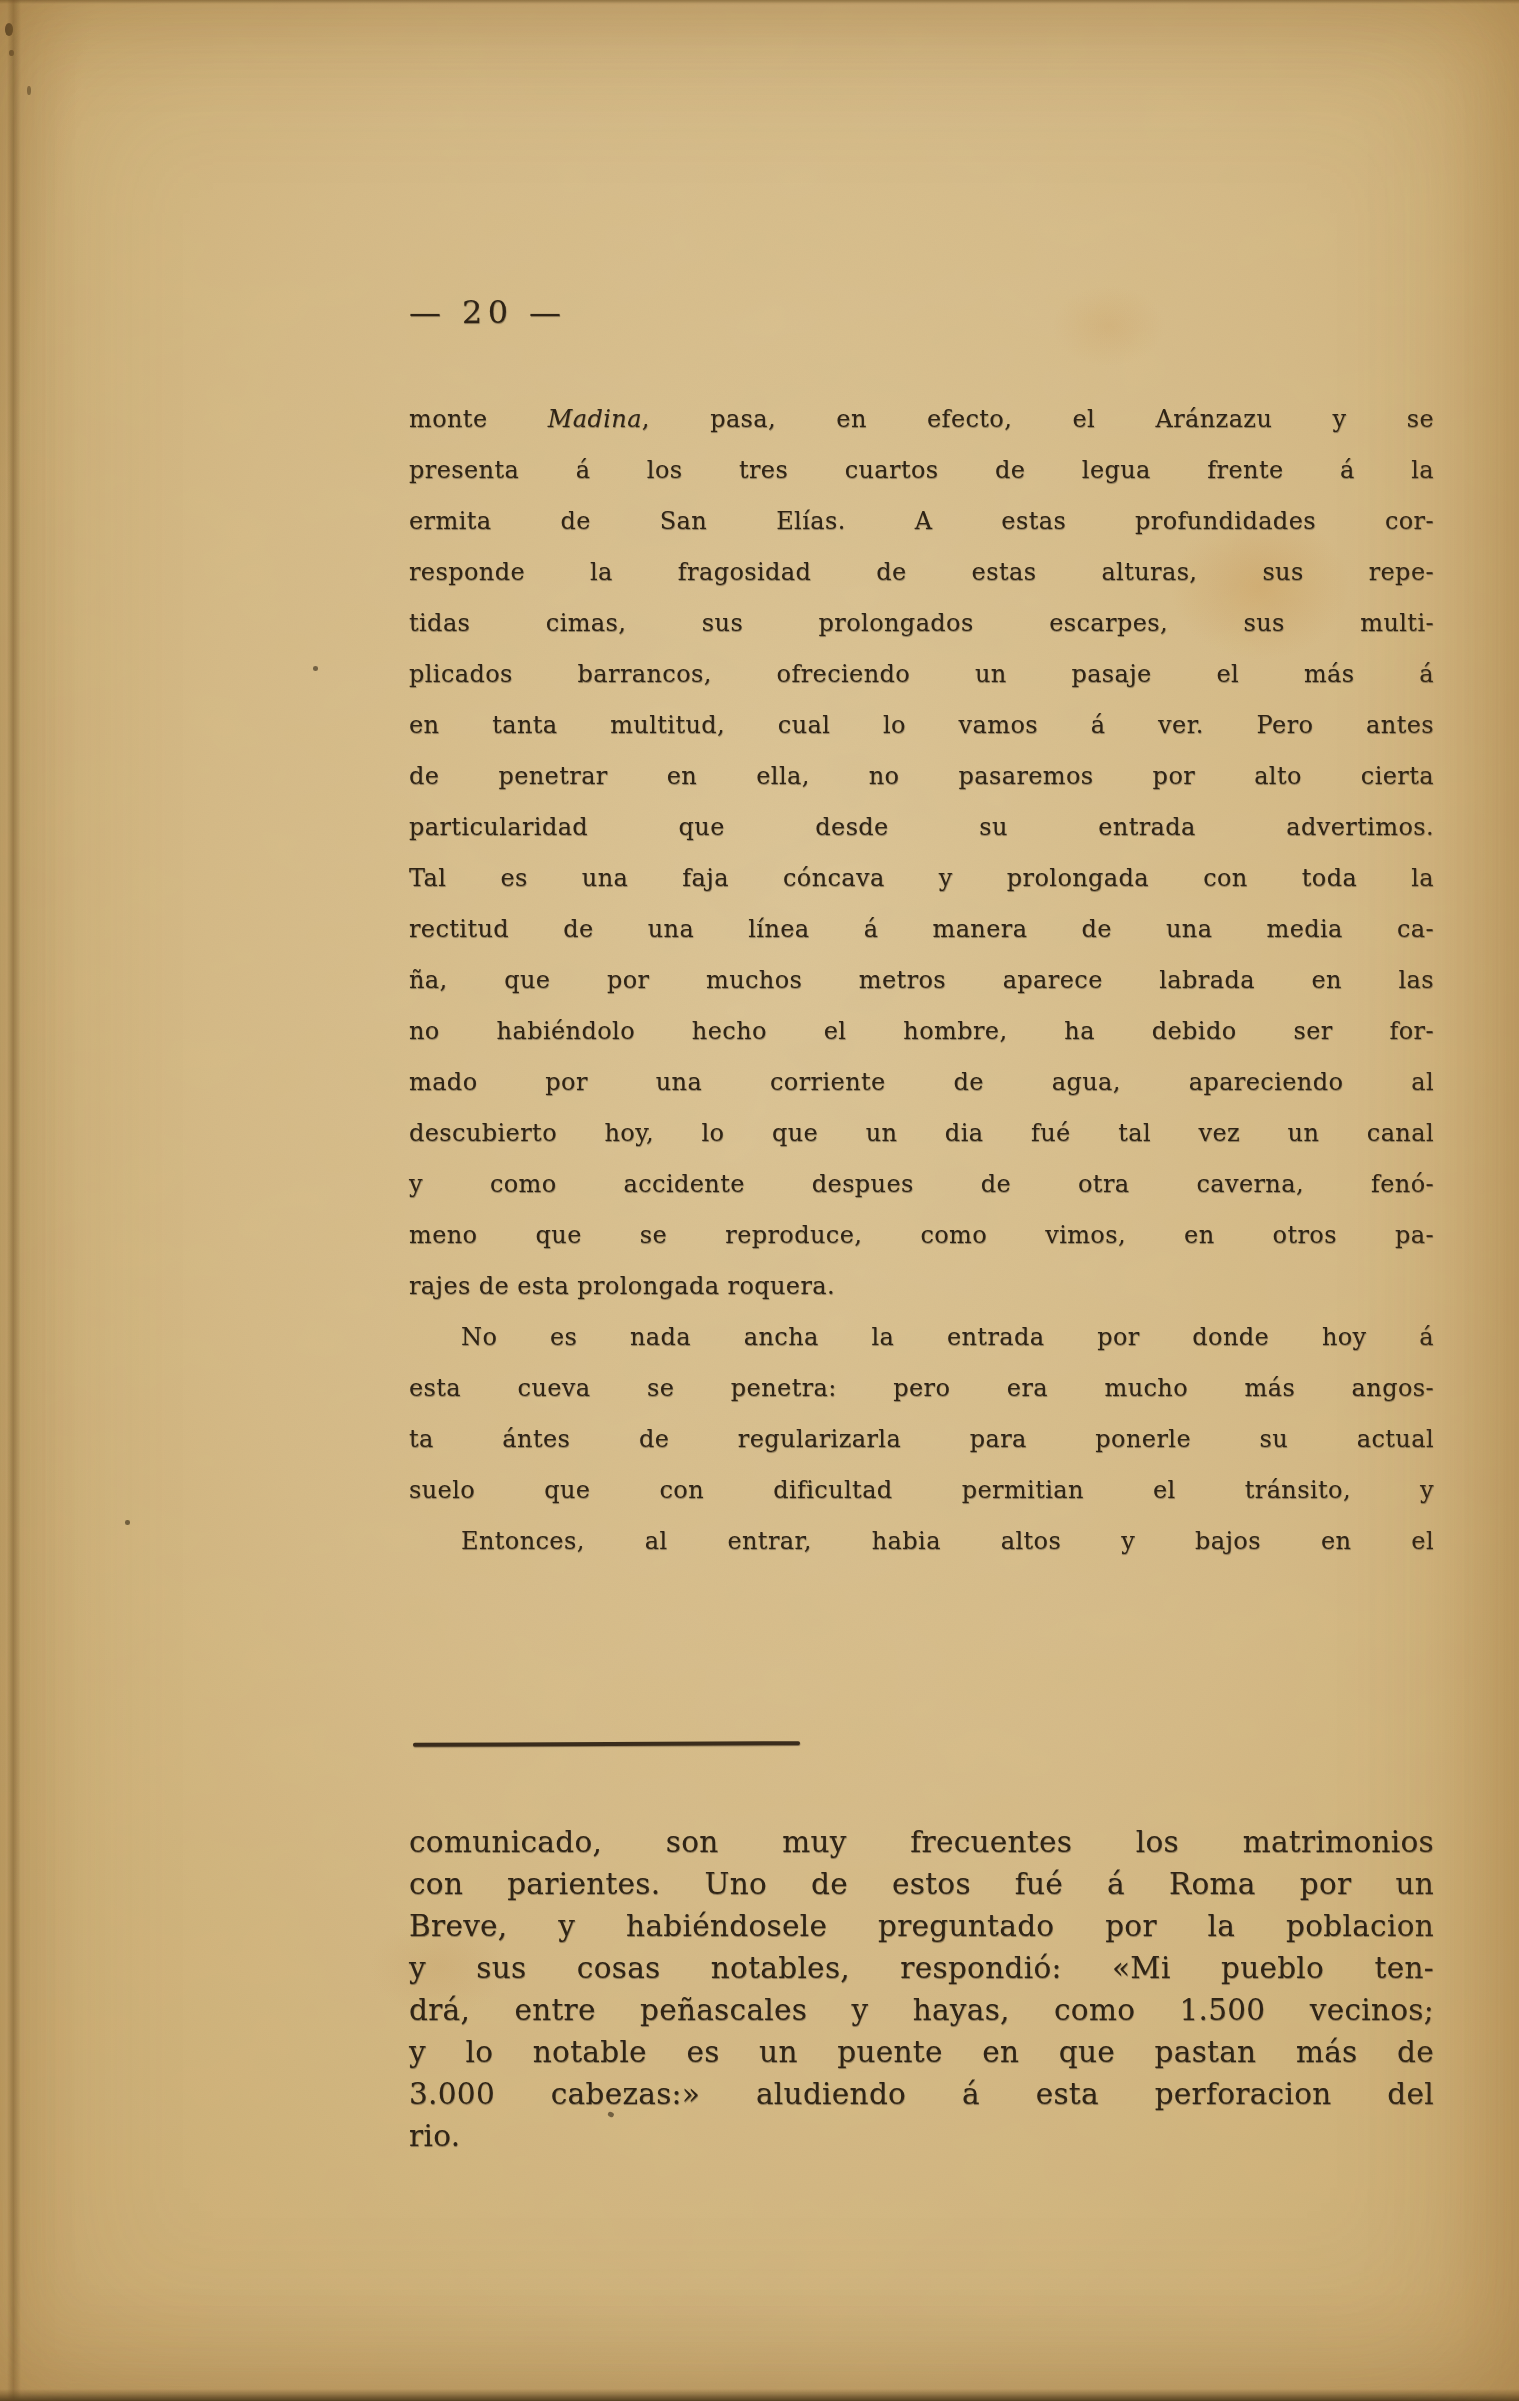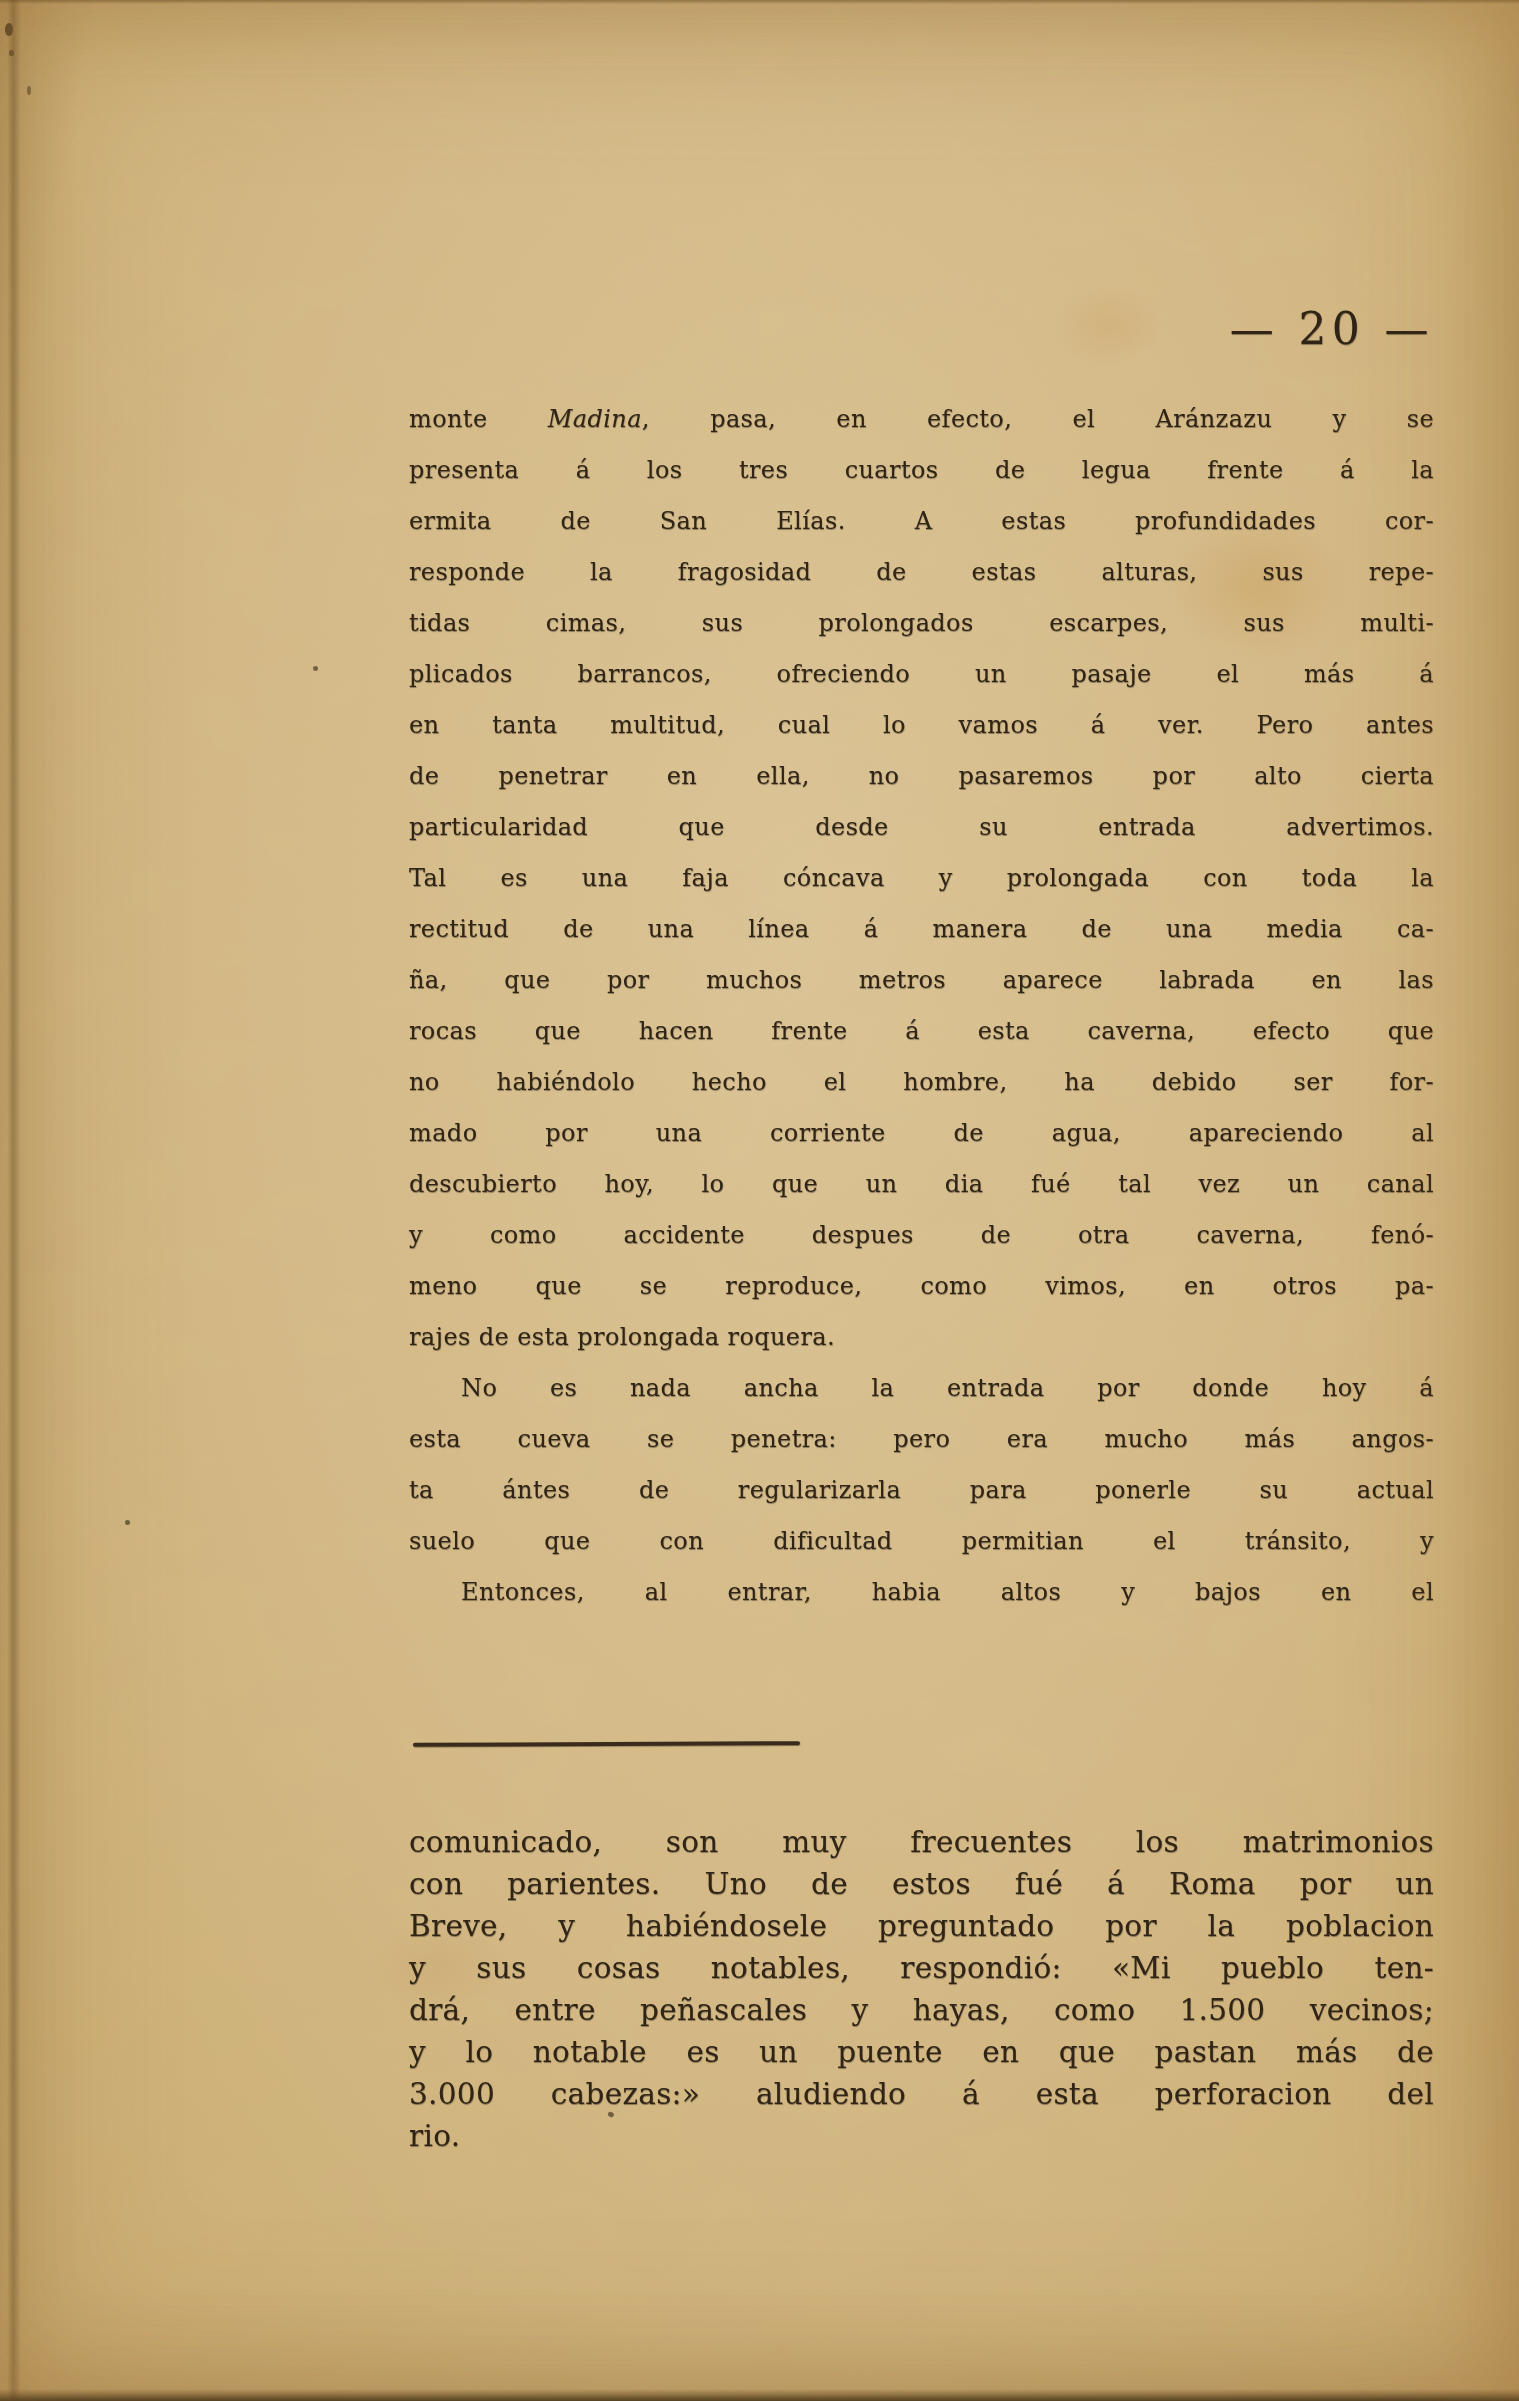--- a/index.html
+++ b/index.html
@@ -43,22 +43,22 @@
     background:radial-gradient(closest-side, rgba(170,115,45,0.10), rgba(170,115,45,0) 70%);}
   .fleck{position:absolute;border-radius:50%;background:rgba(50,38,22,0.6);pointer-events:none;}
   .fleck-1{left:313px;top:666px;width:5.4px;height:4.5px;}
   .fleck-2{left:125px;top:1520px;width:4.5px;height:4.5px;}
   .fleck-3{left:608px;top:2112px;width:6.3px;height:4.5px;transform:rotate(25deg);}
   .fleck-4{left:5.4px;top:23px;width:8px;height:12.5px;background:rgba(40,30,18,0.7);}
   .fleck-5{left:9px;top:50px;width:4.5px;height:6.3px;}
   .fleck-6{left:27px;top:86px;width:3.6px;height:9px;background:rgba(60,45,25,0.5);}
   
   .page-number{
-    position:absolute;left:409px;top:303px;width:1025px;
-    text-align:right;font-size:44px;letter-spacing:5.4px;
+    position:absolute;left:409px;top:293px;width:1025px;
+    text-align:left;font-size:32px;letter-spacing:5.4px;
     color:#2f2416;text-shadow:0.4px 0.7px 0.8px rgba(47,36,22,0.45);
   }
   .body-text{position:absolute;left:409px;top:394px;width:1025px;}
   .body-line{
     height:51px;line-height:51px;font-size:24px;letter-spacing:0.4px;
     white-space:normal;
     text-align:justify;text-align-last:justify;text-justify:inter-word;
     text-shadow:0.4px 0.7px 0.8px rgba(47,36,22,0.45);
   }
   .footnote-text{position:absolute;left:409px;top:1797px;width:1025px;margin-top:24px;}
@@ -112,21 +112,20 @@
       <div class="body-line"><span>ermita de San Elías. A estas profundidades cor-</span></div>
       <div class="body-line"><span>responde la fragosidad de estas alturas, sus repe-</span></div>
       <div class="body-line"><span>tidas cimas, sus prolongados escarpes, sus multi-</span></div>
       <div class="body-line"><span>plicados barrancos, ofreciendo un pasaje el más á</span></div>
       <div class="body-line"><span>en tanta multitud, cual lo vamos á ver. Pero antes</span></div>
       <div class="body-line"><span>de penetrar en ella, no pasaremos por alto cierta</span></div>
       <div class="body-line"><span>particularidad que desde su entrada advertimos.</span></div>
       <div class="body-line"><span>Tal es una faja cóncava y prolongada con toda la</span></div>
       <div class="body-line"><span>rectitud de una línea á manera de una media ca-</span></div>
       <div class="body-line"><span>ña, que por muchos metros aparece labrada en las</span></div>
-      <div class="body-line"><span>rocas que hacen frente á esta caverna, efecto que</span></div>
       <div class="body-line"><span>no habiéndolo hecho el hombre, ha debido ser for-</span></div>
       <div class="body-line"><span>mado por una corriente de agua, apareciendo al</span></div>
       <div class="body-line"><span>descubierto hoy, lo que un dia fué tal vez un canal</span></div>
       <div class="body-line"><span>y como accidente despues de otra caverna, fenó-</span></div>
       <div class="body-line"><span>meno que se reproduce, como vimos, en otros pa-</span></div>
       <div class="body-line no-just"><span>rajes de esta prolongada roquera.</span></div>
       <div class="body-line indent"><span>No es nada ancha la entrada por donde hoy á</span></div>
       <div class="body-line"><span>esta cueva se penetra: pero era mucho más angos-</span></div>
       <div class="body-line"><span>ta ántes de regularizarla para ponerle su actual</span></div>
       <div class="body-line"><span>suelo que con dificultad permitian el tránsito, y</span></div>

